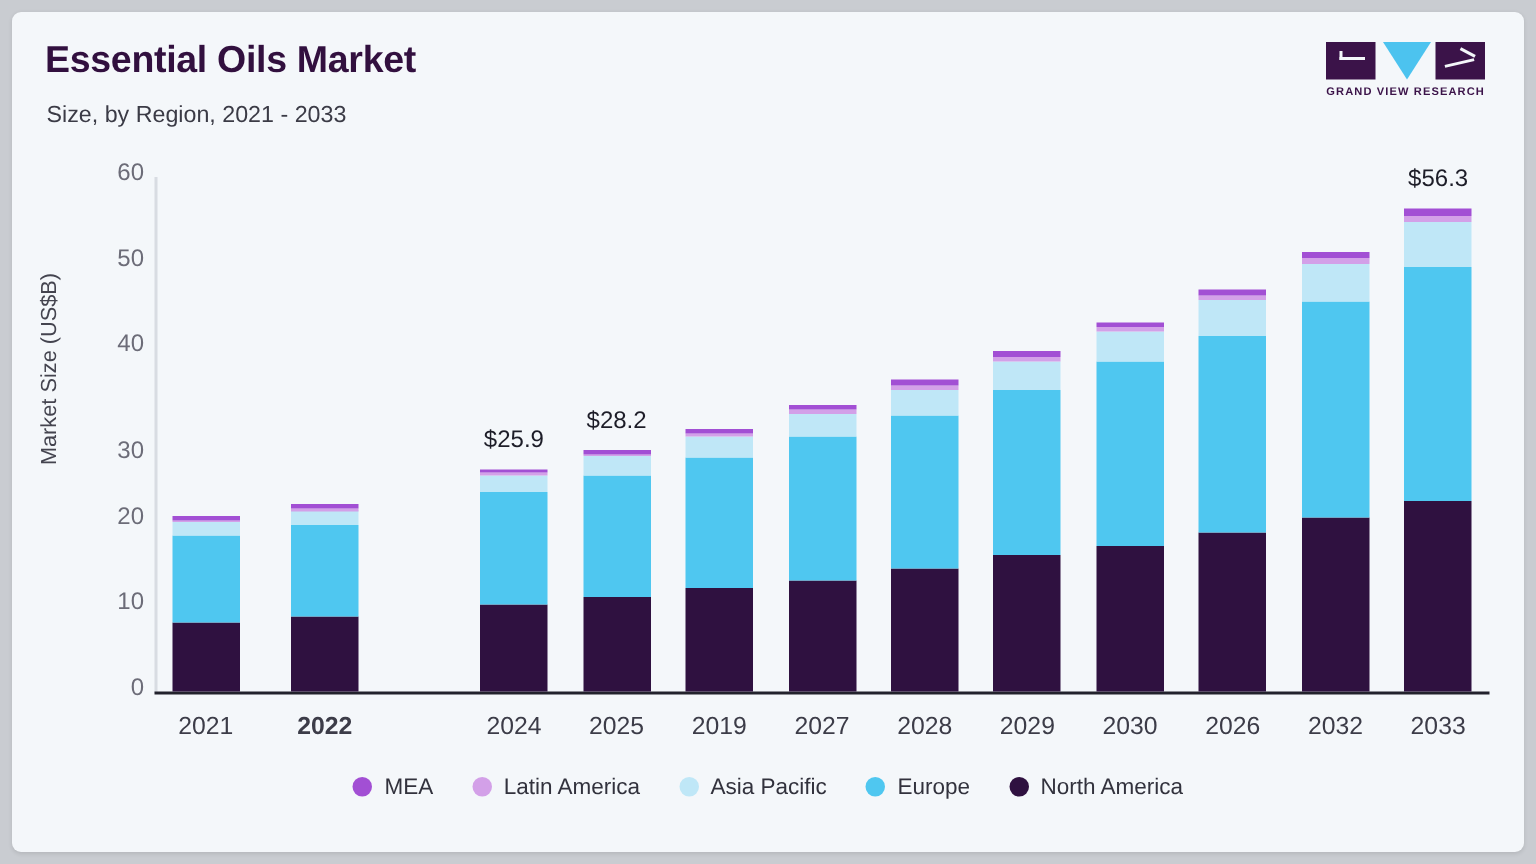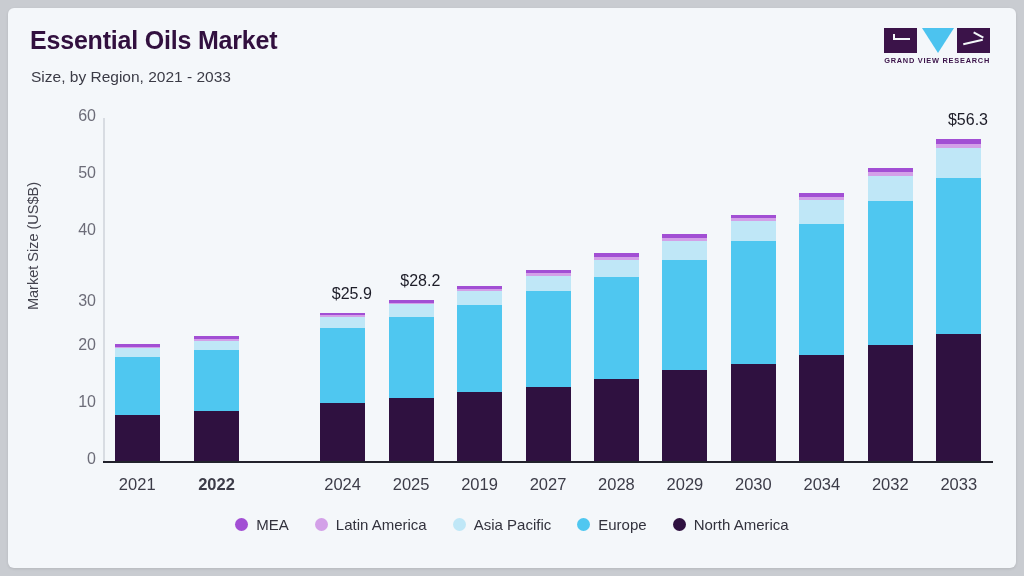--- a/index.html
+++ b/index.html
@@ -189,21 +189,21 @@
     top: 467px;
     width: 100%;
     text-align: center;
     font-size: 16.5px;
     color: #3c3c48;
   }
   .bar-label {
     position: absolute;
     width: 130%;
     left: -15%;
-    text-align: right;
+    text-align: center;
     font-size: 16px;
     color: #1d1d28;
   }
 
   
   #legend {
     position: absolute;
     left: 0;
     top: 508px;
     width: 1008px;
@@ -337,21 +337,21 @@
           <div class="seg" style="background: rgb(211, 160, 232); height: 3.14417px; top: 209.756px;"></div>
           <div class="seg" style="background: rgb(162, 79, 212); height: 3.14417px; top: 206.612px;"></div>
           <div class="xtick">2030</div>
         </div>
         <div class="bar-group" style="left: 696.346px; width: 45px;">
           <div class="seg" style="background: rgb(47, 17, 64); height: 106.33px; top: 346.67px;"></div>
           <div class="seg" style="background: rgb(79, 199, 240); height: 130.912px; top: 215.758px;"></div>
           <div class="seg" style="background: rgb(191, 231, 247); height: 23.4383px; top: 192.32px;"></div>
           <div class="seg" style="background: rgb(211, 160, 232); height: 3.43px; top: 188.89px;"></div>
           <div class="seg" style="background: rgb(162, 79, 212); height: 4.00167px; top: 184.888px;"></div>
-          <div class="xtick">2034</div>
+          <div class="xtick">2026</div>
         </div>
         <div class="bar-group" style="left: 764.808px; width: 45px;">
           <div class="seg" style="background: rgb(47, 17, 64); height: 116.048px; top: 336.952px;"></div>
           <div class="seg" style="background: rgb(79, 199, 240); height: 143.488px; top: 193.463px;"></div>
           <div class="seg" style="background: rgb(191, 231, 247); height: 25.725px; top: 167.738px;"></div>
           <div class="seg" style="background: rgb(211, 160, 232); height: 3.71583px; top: 164.022px;"></div>
           <div class="seg" style="background: rgb(162, 79, 212); height: 4.2875px; top: 159.735px;"></div>
           <div class="xtick">2032</div>
         </div>
         <div class="bar-group" style="left: 833.269px; width: 45px;">

